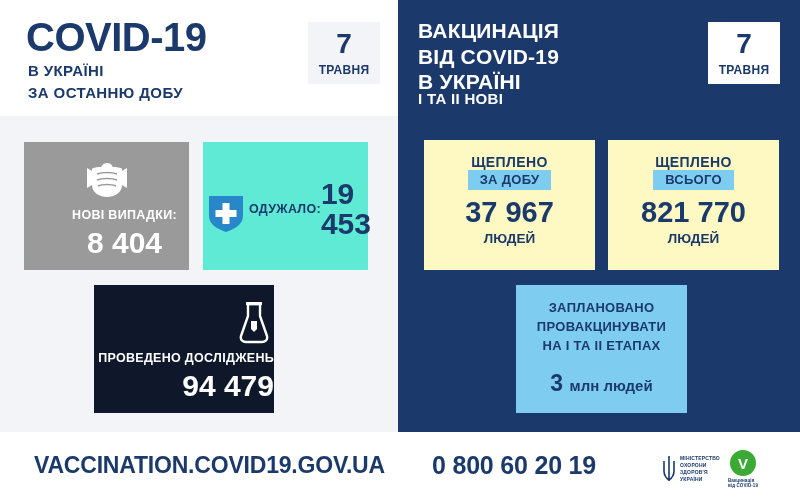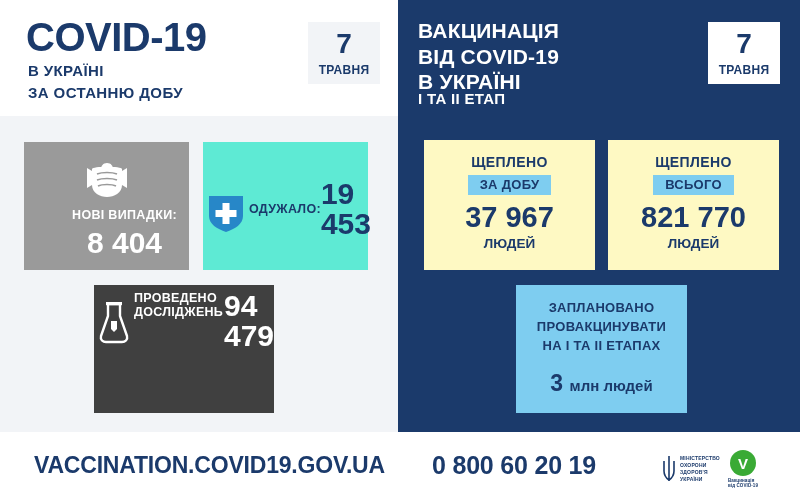--- a/index.html
+++ b/index.html
@@ -157,24 +157,24 @@
     display: flex;
     flex-direction: row;
     align-items: center;
   }
   .card-tests {
     position: absolute;
     left: 94px;
     top: 285px;
     width: 180px;
     height: 128px;
-    background: #404040;
-    display: flex;
-    flex-direction: row;
-    align-items: flex-start;
+    background: #0f172a;
+    display: flex;
+    flex-direction: column;
+    align-items: flex-end;
   }
   .card-icon {
     margin-top: 14px;
     height: 46px;
     display: flex;
     align-items: center;
     justify-content: center;
   }
   .card-label {
     font-size: 12.5px;
@@ -212,21 +212,20 @@
     height: 130px;
   }
   .vcard-title {
     font-size: 14px;
     font-weight: bold;
     color: #1b3a6b;
     letter-spacing: 0.4px;
     margin-top: 14px;
   }
   .vcard-pill {
-    margin-top: 5px;
     background: #7ecdf0;
     color: #1b3a6b;
     font-size: 13px;
     font-weight: bold;
     padding: 2px 12px 3px 12px;
     letter-spacing: 0.3px;
   }
   .vcard-value {
     font-size: 29px;
     font-weight: bold;
@@ -356,21 +355,21 @@
   <div class="date-box-left">
     <div class="day">7</div>
     <div class="month">ТРАВНЯ</div>
   </div>
 
   <div class="vacc-title">
     <div>ВАКЦИНАЦІЯ</div>
     <div>ВІД COVID-19</div>
     <div>В УКРАЇНІ</div>
   </div>
-  <div class="vacc-stage">I ТА II ЕТАП</div>
+  <div class="vacc-stage">I ТА II НОВІ</div>
 
   <div class="date-box-right">
     <div class="day">7</div>
     <div class="month">ТРАВНЯ</div>
   </div>
 
   <div class="card-new">
     <div class="card-icon">
       <svg width="46" height="44" viewBox="0 0 46 44" aria-hidden="true">
         <path d="M8 14 L3 11 L3 31 L8 28 Z" fill="#ffffff"></path>

